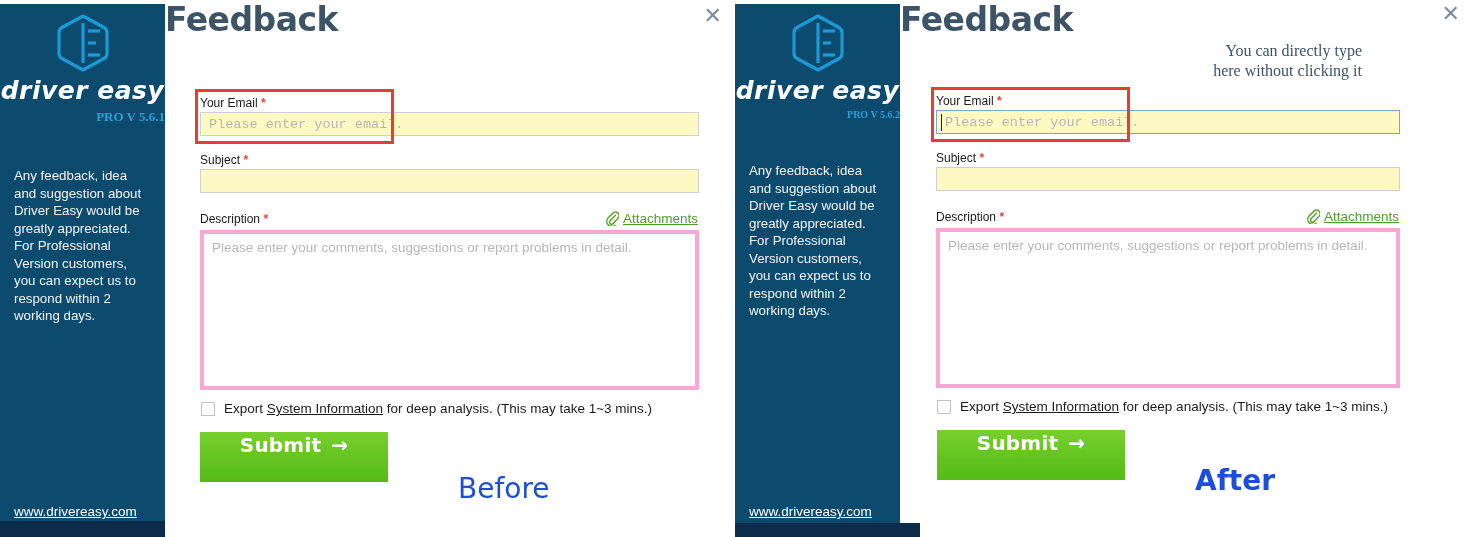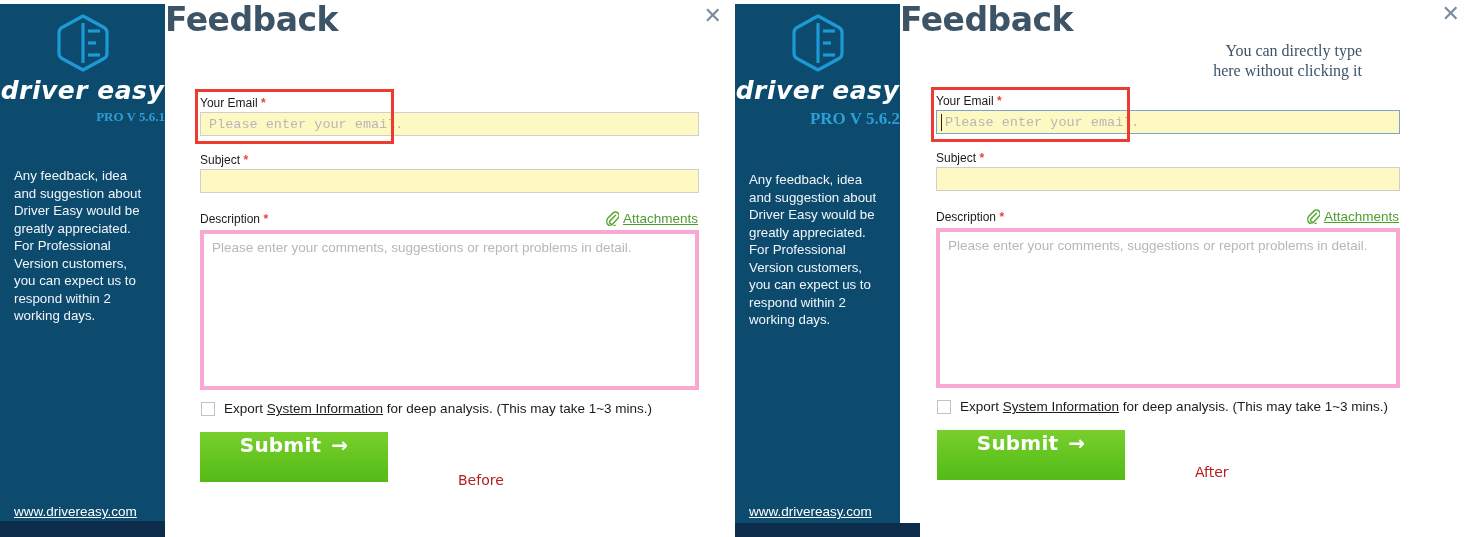--- a/index.html
+++ b/index.html
@@ -118,23 +118,23 @@
     font-weight:300;
   }
   .redbox{
     position:absolute;
     border:3px solid #ec3c32;
     box-sizing:border-box;
     pointer-events:none;
   }
   .caption{
     position:absolute;
-    color:#b91c1c;
-    font-family:"DejaVu Sans", sans-serif;
-    font-size:14px;
+    color:#1d4ed8;
+    font-family:"DejaVu Sans", sans-serif;
+    font-size:28px;
   }
   .annot{
     position:absolute;
     color:#3d5366;
     font-family:"Liberation Serif", serif;
     font-size:16px;
     line-height:1.28;
     text-align:right;
   }
   .caret{
@@ -224,21 +224,21 @@
       <div class="logo-wrap" style="margin-top:8px;">
         <svg width="62" height="62" viewBox="0 0 62 62">
           <path d="M31 4 L52 15.5 Q55 17.2 55 20.5 L55 41.5 Q55 44.8 52 46.5 L31 58 L10 46.5 Q7 44.8 7 41.5 L7 20.5 Q7 17.2 10 15.5 Z" fill="none" stroke="#1b9ad6" stroke-width="3.2" stroke-linejoin="round"></path>
           <line x1="31" y1="11" x2="31" y2="51" stroke="#1b9ad6" stroke-width="3.2"></line>
           <line x1="36" y1="19" x2="48" y2="19" stroke="#1b9ad6" stroke-width="3.2"></line>
           <line x1="36" y1="31" x2="44" y2="31" stroke="#1b9ad6" stroke-width="3.2"></line>
           <line x1="36" y1="43" x2="48" y2="43" stroke="#1b9ad6" stroke-width="3.2"></line>
         </svg>
       </div>
       <div class="brand" style="margin-top:2px;font-size:25px;">driver easy</div>
-      <div class="version" style="margin-top:4px;font-size:17px;">PRO V 5.6.2</div>
+      <div class="version" style="margin-top:4px;font-size:10px;">PRO V 5.6.2</div>
       <div class="blurb" style="margin:42px 14px 0 14px;font-size:13.3px;">Any feedback, idea and suggestion about Driver Easy would be greatly appreciated. For Professional Version customers, you can expect us to respond within 2 working days.</div>
       <a class="site-link" href="#" style="left:14px;top:500px;font-size:13.5px;">www.drivereasy.com</a>
     </div>
 
     <div class="form-area" style="left:165px;top:0;width:572px;height:537px;">
 
       <div class="closex" style="right:12px;top:3px;">✕</div>
 
       <div class="title" style="left:34px;top:28px;font-size:33px;">Feedback</div>
 
@@ -275,19 +275,19 @@
         <span>
           <span>Export </span><span class="u">System Information</span><span> for deep analysis. (This may take 1~3 mins.)</span>
         </span>
       </div>
 
       <button class="submit" style="left:37px;top:430px;width:188px;height:50px;font-size:20px;">
         <span>Submit</span>
         <span class="arrow">→</span>
       </button>
 
-      <div class="caption" style="left:295px;top:464px;">After</div>
+      <div class="caption" style="left:295px;top:464px;font-weight:bold;">After</div>
     </div>
 
     <div class="bottom-strip" style="left:0;top:523px;width:185px;height:14px;"></div>
   </div>
 
 </div>
 
 </body></html>

